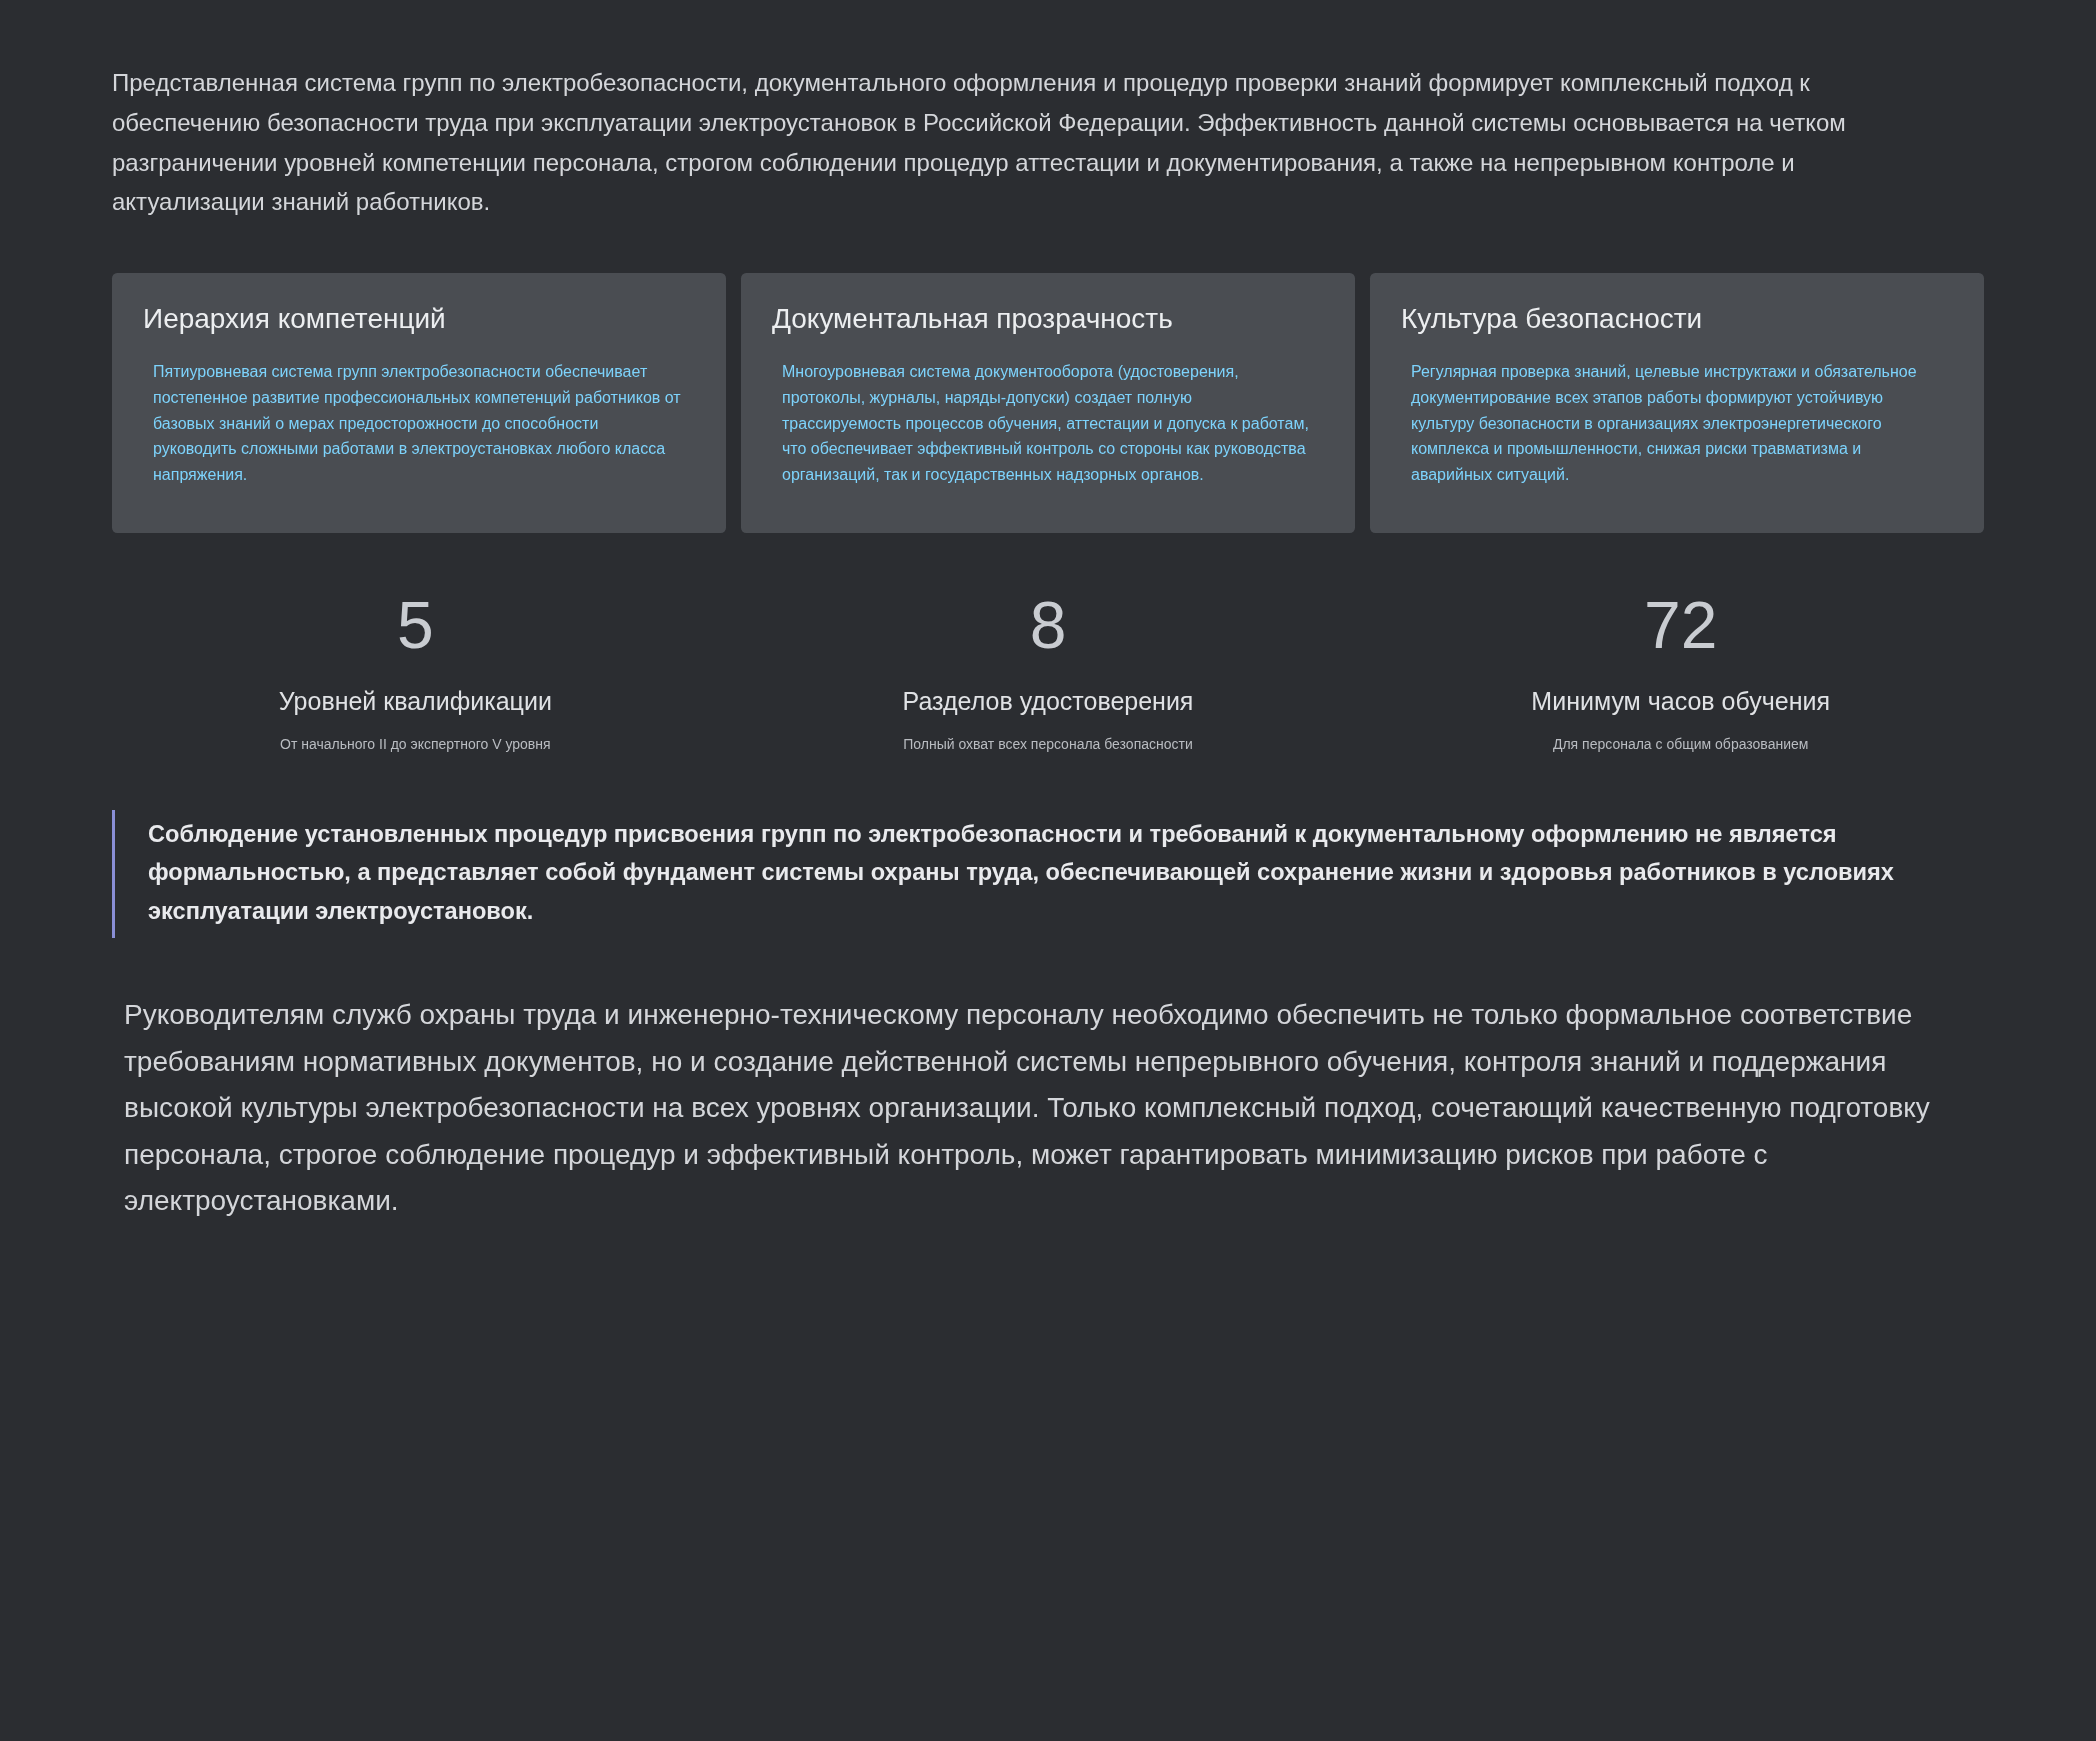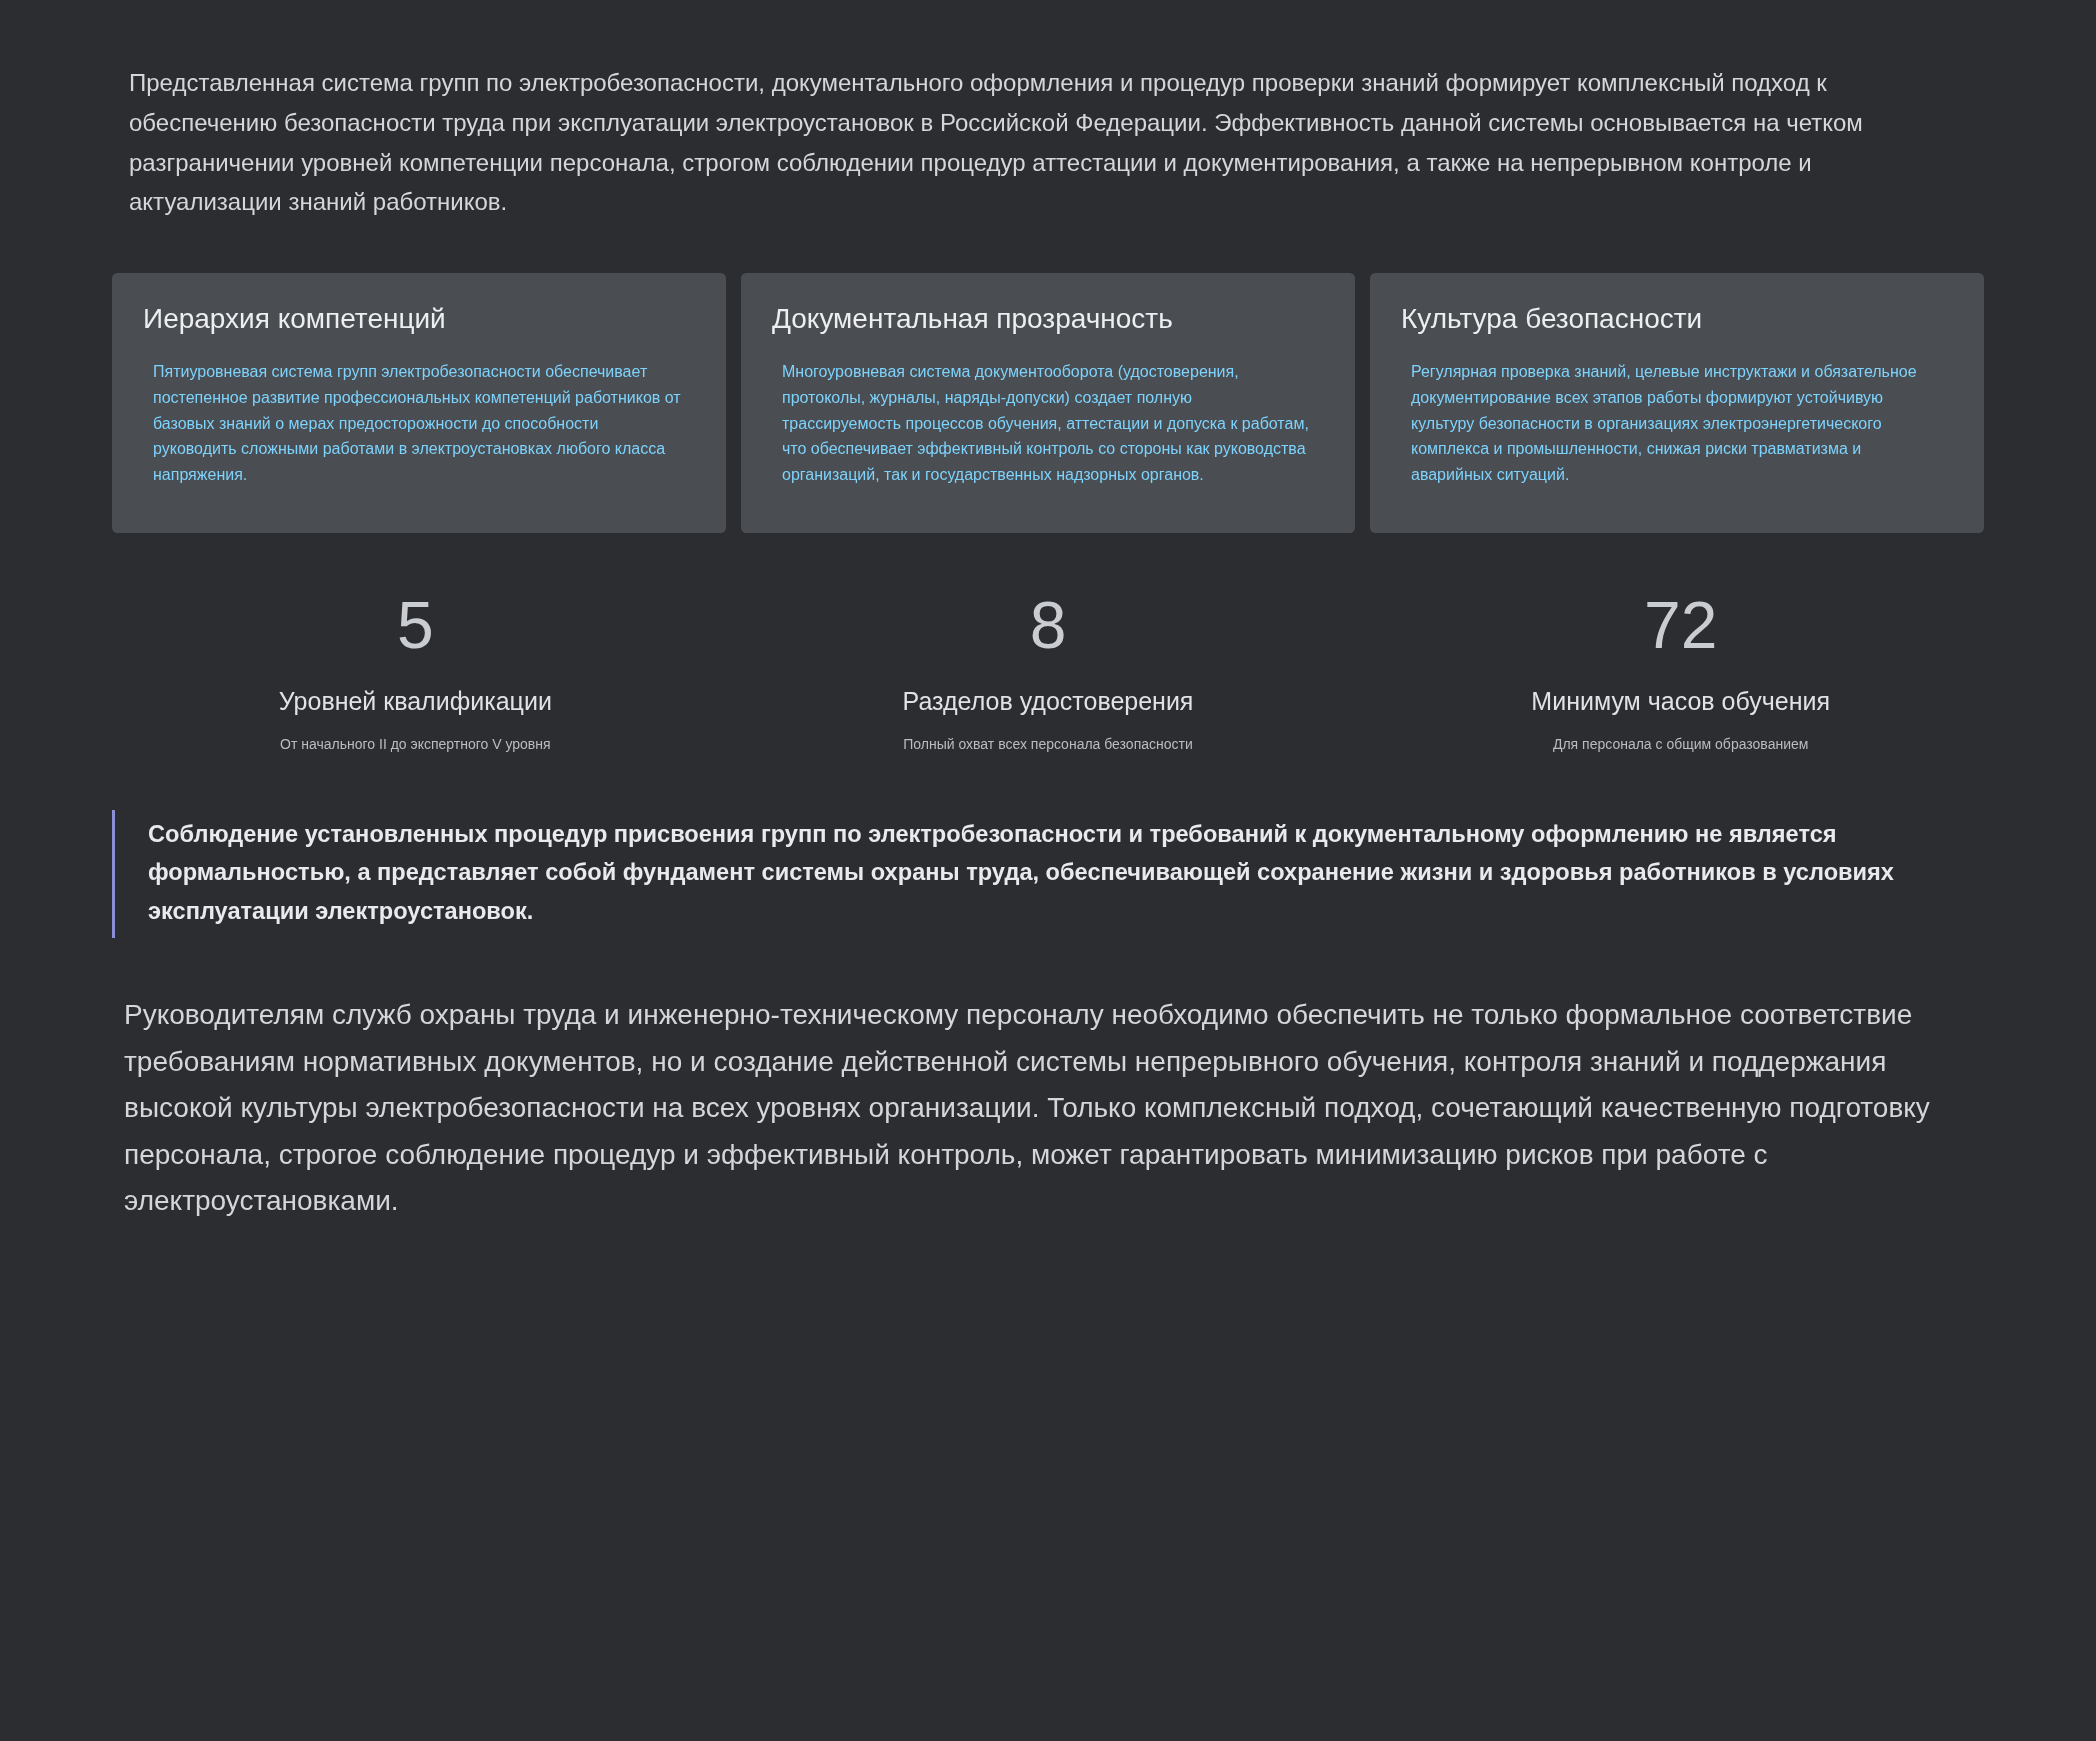--- a/index.html
+++ b/index.html
@@ -26,21 +26,21 @@
     font-weight: 400;
     line-height: 1.18;
     color: #f2f3f5;
     margin: 0 0 54px 0;
     letter-spacing: -0.2px;
   }
   p.intro {
     font-size: 24px;
     line-height: 1.66;
     color: #d4d6da;
-    margin: 0 0 51px 17px;
+    margin: 0 0 51px 0;
     max-width: 1817px;
   }
   .cards {
     display: flex;
     gap: 15px;
     margin-bottom: 58px;
   }
   .card {
     flex: 1 1 0;
     background: #4a4d52;

